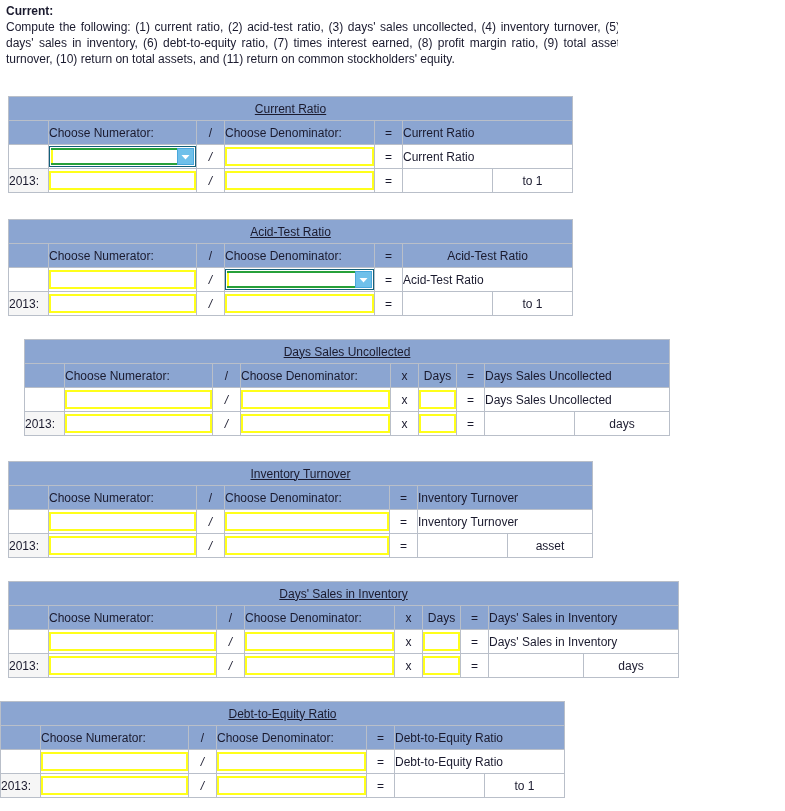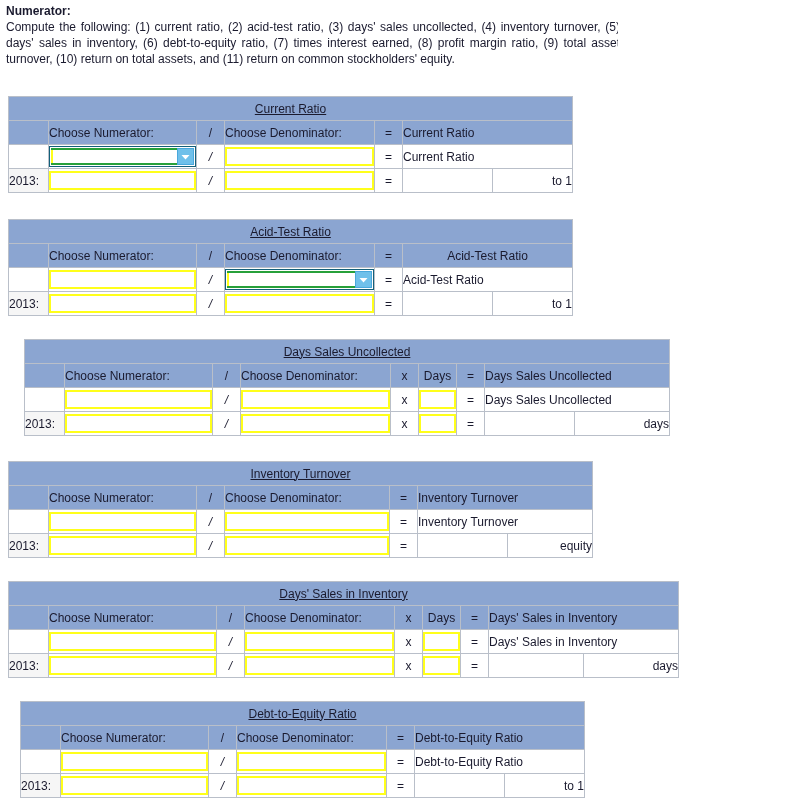--- a/index.html
+++ b/index.html
@@ -109,21 +109,21 @@
   .op.plain { font-style: normal; }
 
   .result-text {
     padding-left: 6px;
     text-align: left;
     color: #1a1a2e;
     white-space: nowrap;
   }
   .result-unit {
     padding-left: 6px;
-    text-align: right;
+    text-align: center;
     color: #1a1a2e;
     white-space: nowrap;
   }
   .result-blank { background: #ffffff; }
 
   
   .cell-input { padding: 1px 2px; }
   .txtbox {
     display: block;
     width: 100%;
@@ -184,21 +184,21 @@
     font-size: 12px;
     color: #1a1a2e;
     white-space: nowrap;
     overflow: hidden;
   }
 </style>
 </head>
 <body>
 
 <div class="intro">
-  <div class="intro-required">Numerator:</div>
+  <div class="intro-required">Current:</div>
   <div class="intro-body">Compute the following: (1) current ratio, (2) acid-test ratio, (3) days' sales uncollected, (4) inventory turnover, (5) days' sales in inventory, (6) debt-to-equity ratio, (7) times interest earned, (8) profit margin ratio, (9) total asset turnover, (10) return on total assets, and (11) return on common stockholders' equity.</div>
 </div>
 
 <div id="tables-root">
     <table class="ratio-table" style="top: 96px; left: 8px;">
       <colgroup>
         <col style="width:40px">
         <col style="width:148px">
         <col style="width:28px">
         <col style="width:150px">
@@ -411,21 +411,21 @@
           <td class="rowlabel">2013:</td>
           <td class="cell-input">
             <input class="txtbox" type="text" value="" style="">
           </td>
           <td class="op">/</td>
           <td class="cell-input">
             <input class="txtbox" type="text" value="" style="">
           </td>
           <td class="op plain">=</td>
           <td class="result-blank"></td>
-          <td class="result-unit">equity</td>
+          <td class="result-unit">asset</td>
         </tr>
       </tbody>
     </table>
     <table class="ratio-table" style="top: 581px; left: 8px;">
       <colgroup>
         <col style="width:40px">
         <col style="width:168px">
         <col style="width:28px">
         <col style="width:150px">
         <col style="width:28px">
@@ -476,21 +476,21 @@
           <td class="op plain">x</td>
           <td class="cell-input">
             <input class="txtbox" type="text" value="" style="">
           </td>
           <td class="op plain">=</td>
           <td class="result-blank"></td>
           <td class="result-unit">days</td>
         </tr>
       </tbody>
     </table>
-    <table class="ratio-table" style="top: 701px; left: 20px; border-radius: 8px;">
+    <table class="ratio-table" style="top: 701px; left: 0; border-radius: 8px;">
       <colgroup>
         <col style="width:40px">
         <col style="width:148px">
         <col style="width:28px">
         <col style="width:150px">
         <col style="width:28px">
         <col style="width:90px">
         <col style="width:80px">
       </colgroup>
       <tbody>

